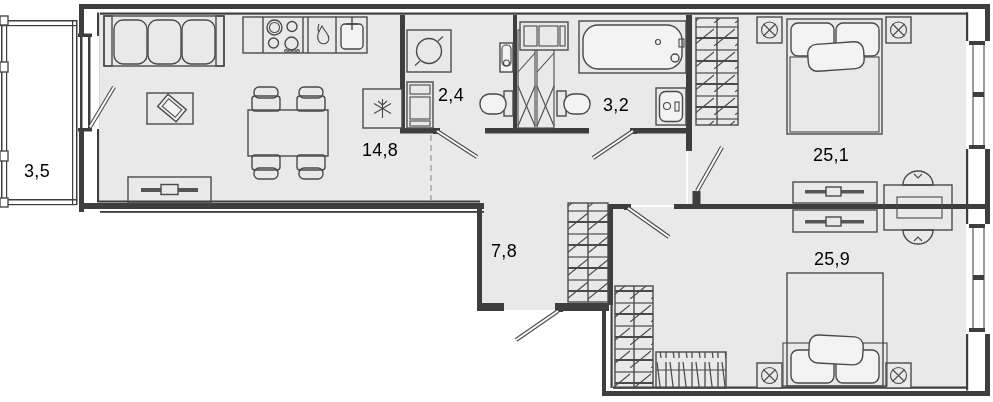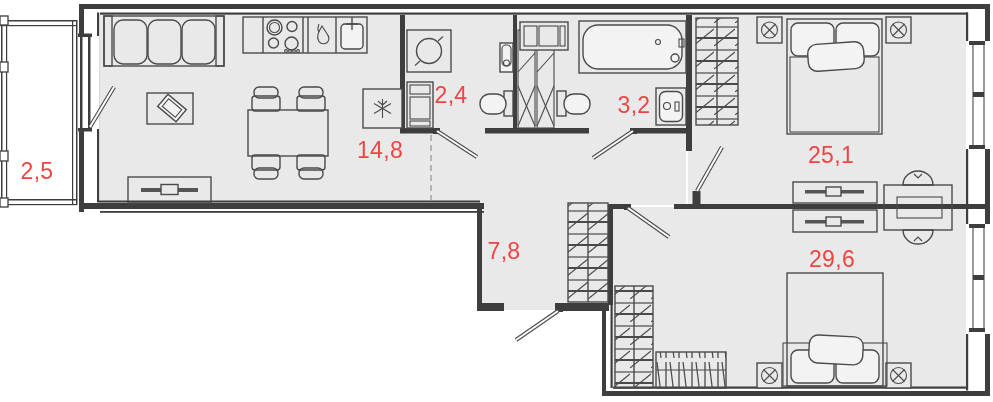--- a/index.html
+++ b/index.html
@@ -1,20 +1,20 @@
 <!DOCTYPE html>
 <html><head>
 <meta charset="utf-8">
 <style>
   html,body{margin:0;padding:0;background:#fff;}
   #stage{position:relative;width:993px;height:402px;background:#fff;overflow:hidden;
          font-family:"Liberation Sans",sans-serif;}
   #plan-svg{position:absolute;left:0;top:0;}
   .room-label{position:absolute;transform:translate(-50%,-50%);
-              font-size:23px;color:#ef4444;letter-spacing:.3px;white-space:nowrap;text-align:right;}
+              font-size:18px;color:#000000;letter-spacing:.3px;white-space:nowrap;text-align:right;}
   
   .wl  {fill:#3e3e3e;}
   .ln  {fill:none;stroke:#4a4a4a;stroke-width:1.4;}
   .lnt {fill:none;stroke:#4a4a4a;stroke-width:1.1;}
   .ff  {fill:#e9e9e9;stroke:#4a4a4a;stroke-width:1.4;}
   .fw  {fill:#f3f3f3;stroke:#4a4a4a;stroke-width:1.4;}
   .dk  {fill:#555;}
   .flr {fill:#e9e9e9;}
   .wht {fill:#fff;}
   .dash{stroke:#999;stroke-width:1.3;stroke-dasharray:6 4;fill:none;}
@@ -371,21 +371,21 @@
           <line class="dl" x1="628" y1="208" x2="669" y2="237"></line>
           <line class="dw" x1="628" y1="208" x2="669" y2="237"></line>
         </g>
     <g>
           <line class="dl" x1="558" y1="311" x2="516" y2="340"></line>
           <line class="dw" x1="558" y1="311" x2="516" y2="340"></line>
         </g>
   </g>
 </svg>
 
-<div class="room-label" style="left:37px;top:171px">2,5</div>
+<div class="room-label" style="left:37px;top:171px">3,5</div>
 <div class="room-label" style="left:380px;top:150px">14,8</div>
 <div class="room-label" style="left:451px;top:95px">2,4</div>
-<div class="room-label" style="left:634px;top:105px">3,2</div>
+<div class="room-label" style="left:616px;top:105px">3,2</div>
 <div class="room-label" style="left:504px;top:251px">7,8</div>
 <div class="room-label" style="left:831px;top:155px">25,1</div>
-<div class="room-label" style="left:832px;top:259px">29,6</div>
+<div class="room-label" style="left:832px;top:259px">25,9</div>
 
 </div>
 
 </body></html>

